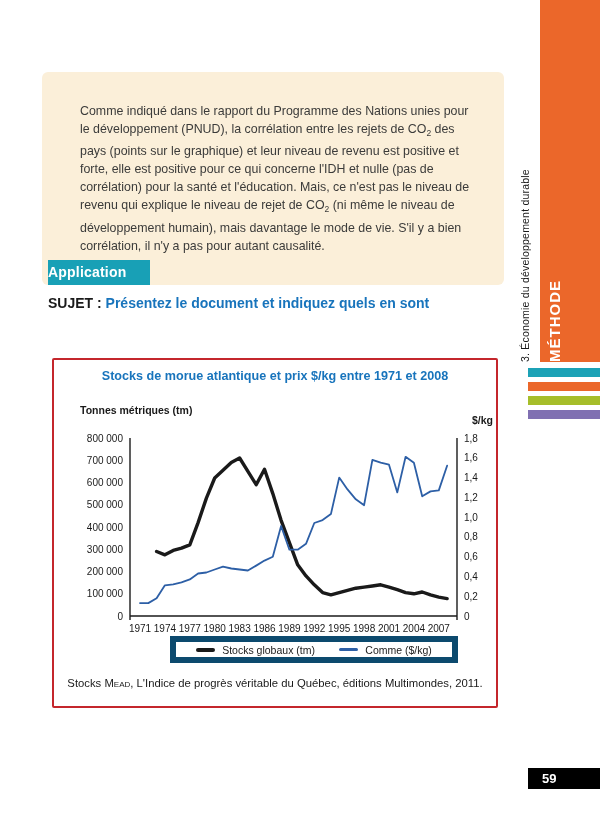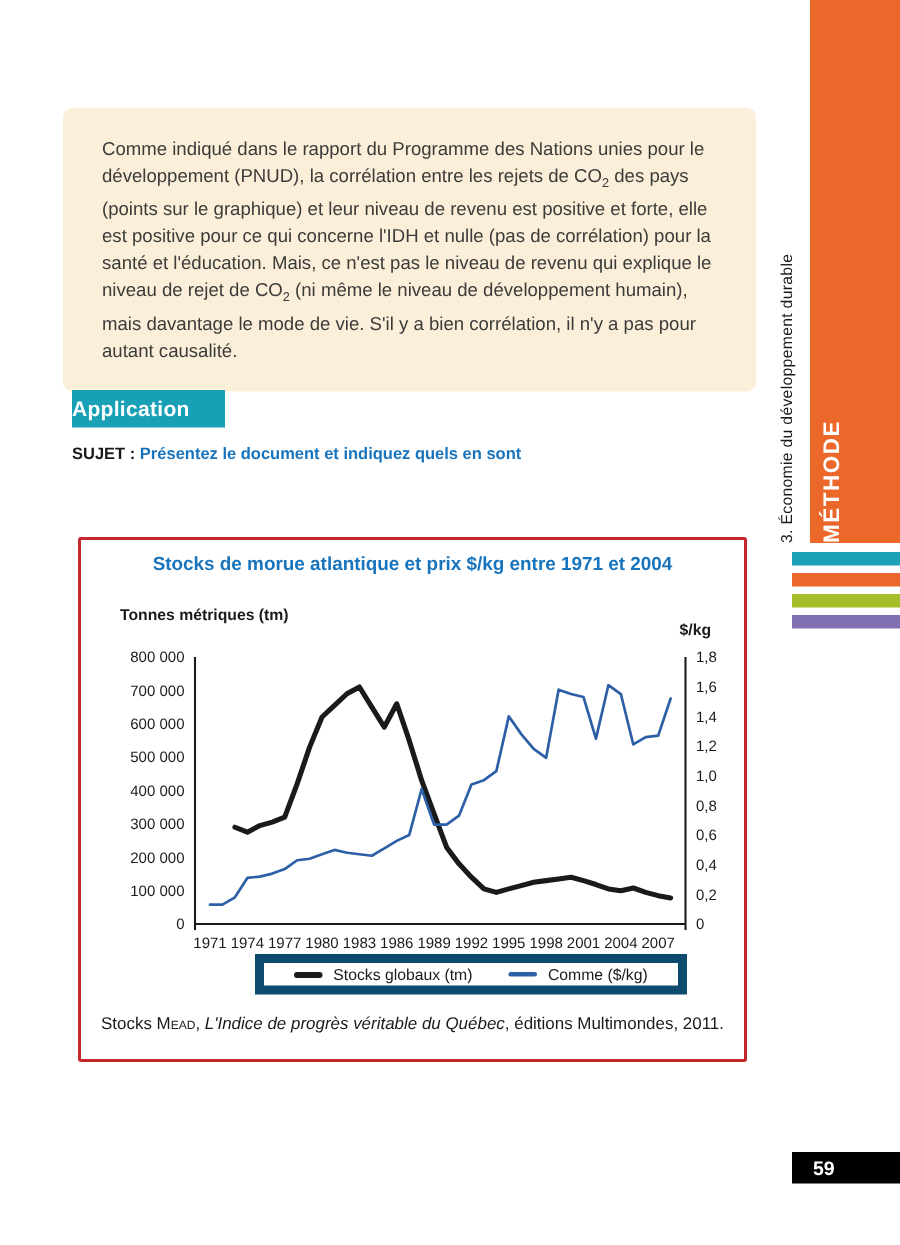--- a/index.html
+++ b/index.html
@@ -7,67 +7,67 @@
     width:600px;height:830px;position:relative;background:#ffffff;
     font-family:"Liberation Sans","DejaVu Sans",sans-serif;overflow:hidden;
   }
   
   .intro-box{
     position:absolute;left:42px;top:72px;width:462px;min-height:146px;
     background:#fbefd9;border-radius:6px;box-sizing:border-box;
     padding:14px 18px 14px 22px;
   }
   .intro-box p{
-    margin:4px;font-size:12.4px;line-height:18px;color:#3b3b3a;text-align:left;
+    margin:16px;font-size:12.4px;line-height:18px;color:#3b3b3a;text-align:left;
   }
   .intro-box sub{font-size:8.5px;}
   
   .app-badge{
     position:absolute;left:48px;top:260px;background:#18a0b6;color:#ffffff;
     font-weight:bold;font-size:14px;padding:4px 24px 5px 0;letter-spacing:.2px;
   }
   
   .sujet{
     position:absolute;left:48px;top:293px;width:460px;
-    font-size:11px;font-weight:bold;line-height:21px;
+    font-size:14px;font-weight:bold;line-height:21px;
   }
   .sujet .prefix{color:#1a1a1a;}
   .sujet .blue{color:#1874bc;}
   
   .chart-box{
     position:absolute;left:52px;top:358px;width:446px;height:350px;
     border:2px solid #c4262c;border-radius:2px;background:#ffffff;box-sizing:border-box;
   }
   .chart-title{
     position:absolute;left:0;top:9px;width:100%;text-align:center;
     color:#1874bc;font-weight:bold;font-size:12.6px;
   }
   .axis-label-left{
     position:absolute;left:26px;top:44px;font-size:10.5px;font-weight:bold;color:#1a1a1a;
   }
   .axis-label-right{
-    position:absolute;left:399px;top:54px;font-size:10.5px;font-weight:bold;color:#1a1a1a;
+    position:absolute;left:418px;top:54px;font-size:10.5px;font-weight:bold;color:#1a1a1a;
   }
   svg.plot{position:absolute;left:0;top:0;}
   svg.plot text{font-family:"Liberation Sans","DejaVu Sans",sans-serif;fill:#1a1a1a;}
   .legend-box{
     position:absolute;left:116px;top:276px;width:288px;height:27px;
     border:6px solid #0c4a6e;display:flex;align-items:center;
     justify-content:space-around;box-sizing:border-box;padding:0 8px;
   }
   .legend-item{display:flex;align-items:center;gap:7px;font-size:10.5px;color:#1a1a1a;}
   .swatch{display:inline-block;width:19px;border-radius:2px;}
   .swatch.thick{height:4px;}
   .swatch.thin{height:3px;}
   .attribution{
     position:absolute;left:0;top:317px;width:100%;text-align:center;
     font-size:11.3px;color:#1a1a1a;
   }
   .attribution .sc{font-variant:small-caps;}
-  .attribution .it{font-style:italic;}
+  .attribution .it{}
   
   .orange-block{position:absolute;left:540px;top:0;width:60px;height:362px;background:#eb672a;}
   .v-text{
     writing-mode:vertical-rl;transform:rotate(180deg);
     position:absolute;text-align:left;
   }
   .chapter-label{
     left:519px;top:140px;height:222px;width:16px;
     font-size:10.5px;color:#1a1a1a;letter-spacing:.2px;
   }
@@ -133,21 +133,21 @@
       <text x="235.4" y="272" text-anchor="middle" font-size="10">1989</text>
       <text x="260.3" y="272" text-anchor="middle" font-size="10">1992</text>
       <text x="285.20000000000005" y="272" text-anchor="middle" font-size="10">1995</text>
       <text x="310.1" y="272" text-anchor="middle" font-size="10">1998</text>
       <text x="335" y="272" text-anchor="middle" font-size="10">2001</text>
       <text x="359.90000000000003" y="272" text-anchor="middle" font-size="10">2004</text>
       <text x="384.8" y="272" text-anchor="middle" font-size="10">2007</text>
       <polyline points="102.6,191.5 110.9,194.8 119.2,190.4 127.5,188.1 135.8,184.8 144.1,162.6 152.4,138.1 160.7,118.0 169.0,110.3 177.3,102.5 185.6,98.0 193.9,111.4 202.2,124.7 210.5,109.2 218.8,133.6 227.1,160.3 235.4,182.6 243.7,204.8 252.0,215.9 260.3,224.8 268.6,232.6 276.9,234.9 285.2,232.6 293.5,230.4 301.8,228.2 310.1,227.1 318.4,226.0 326.7,224.8 335.0,227.1 343.3,229.7 351.6,232.6 359.9,233.8 368.2,232.0 376.5,234.9 384.8,237.1 393.1,238.6" fill="none" stroke="#1a1a1a" stroke-width="3.4" stroke-linejoin="round" stroke-linecap="round"></polyline>
       <polyline points="86.0,243.1 94.3,243.1 102.6,238.2 110.9,225.3 119.2,224.4 127.5,222.4 135.8,219.4 144.1,213.5 152.4,212.5 160.7,209.5 169.0,206.6 177.3,208.5 185.6,209.5 193.9,210.5 202.2,205.6 210.5,200.6 218.8,196.7 227.1,166.0 235.4,189.7 243.7,189.7 252.0,183.8 260.3,163.0 268.6,160.1 276.9,154.1 285.2,117.6 293.5,129.4 301.8,139.3 310.1,145.2 318.4,99.8 326.7,102.7 335.0,104.7 343.3,132.4 351.6,96.8 359.9,102.7 368.2,136.3 376.5,131.4 384.8,130.4 393.1,105.7" fill="none" stroke="#2d5fa6" stroke-width="1.8" stroke-linejoin="round" stroke-linecap="round"></polyline>
     </svg>
-  <div class="chart-title">Stocks de morue atlantique et prix $/kg entre 1971 et 2004</div>
+  <div class="chart-title">Stocks de morue atlantique et prix $/kg entre 1971 et 2008</div>
   <div class="axis-label-left">Tonnes métriques (tm)</div>
   <div class="axis-label-right">$/kg</div>
 
   <div class="legend-box">
     <span class="legend-item">
       <span class="swatch thick" style="background: rgb(26, 26, 26);"></span>
       <span>Stocks globaux (tm)</span>
     </span>
     <span class="legend-item">
       <span class="swatch thin" style="background: rgb(45, 95, 166);"></span>

